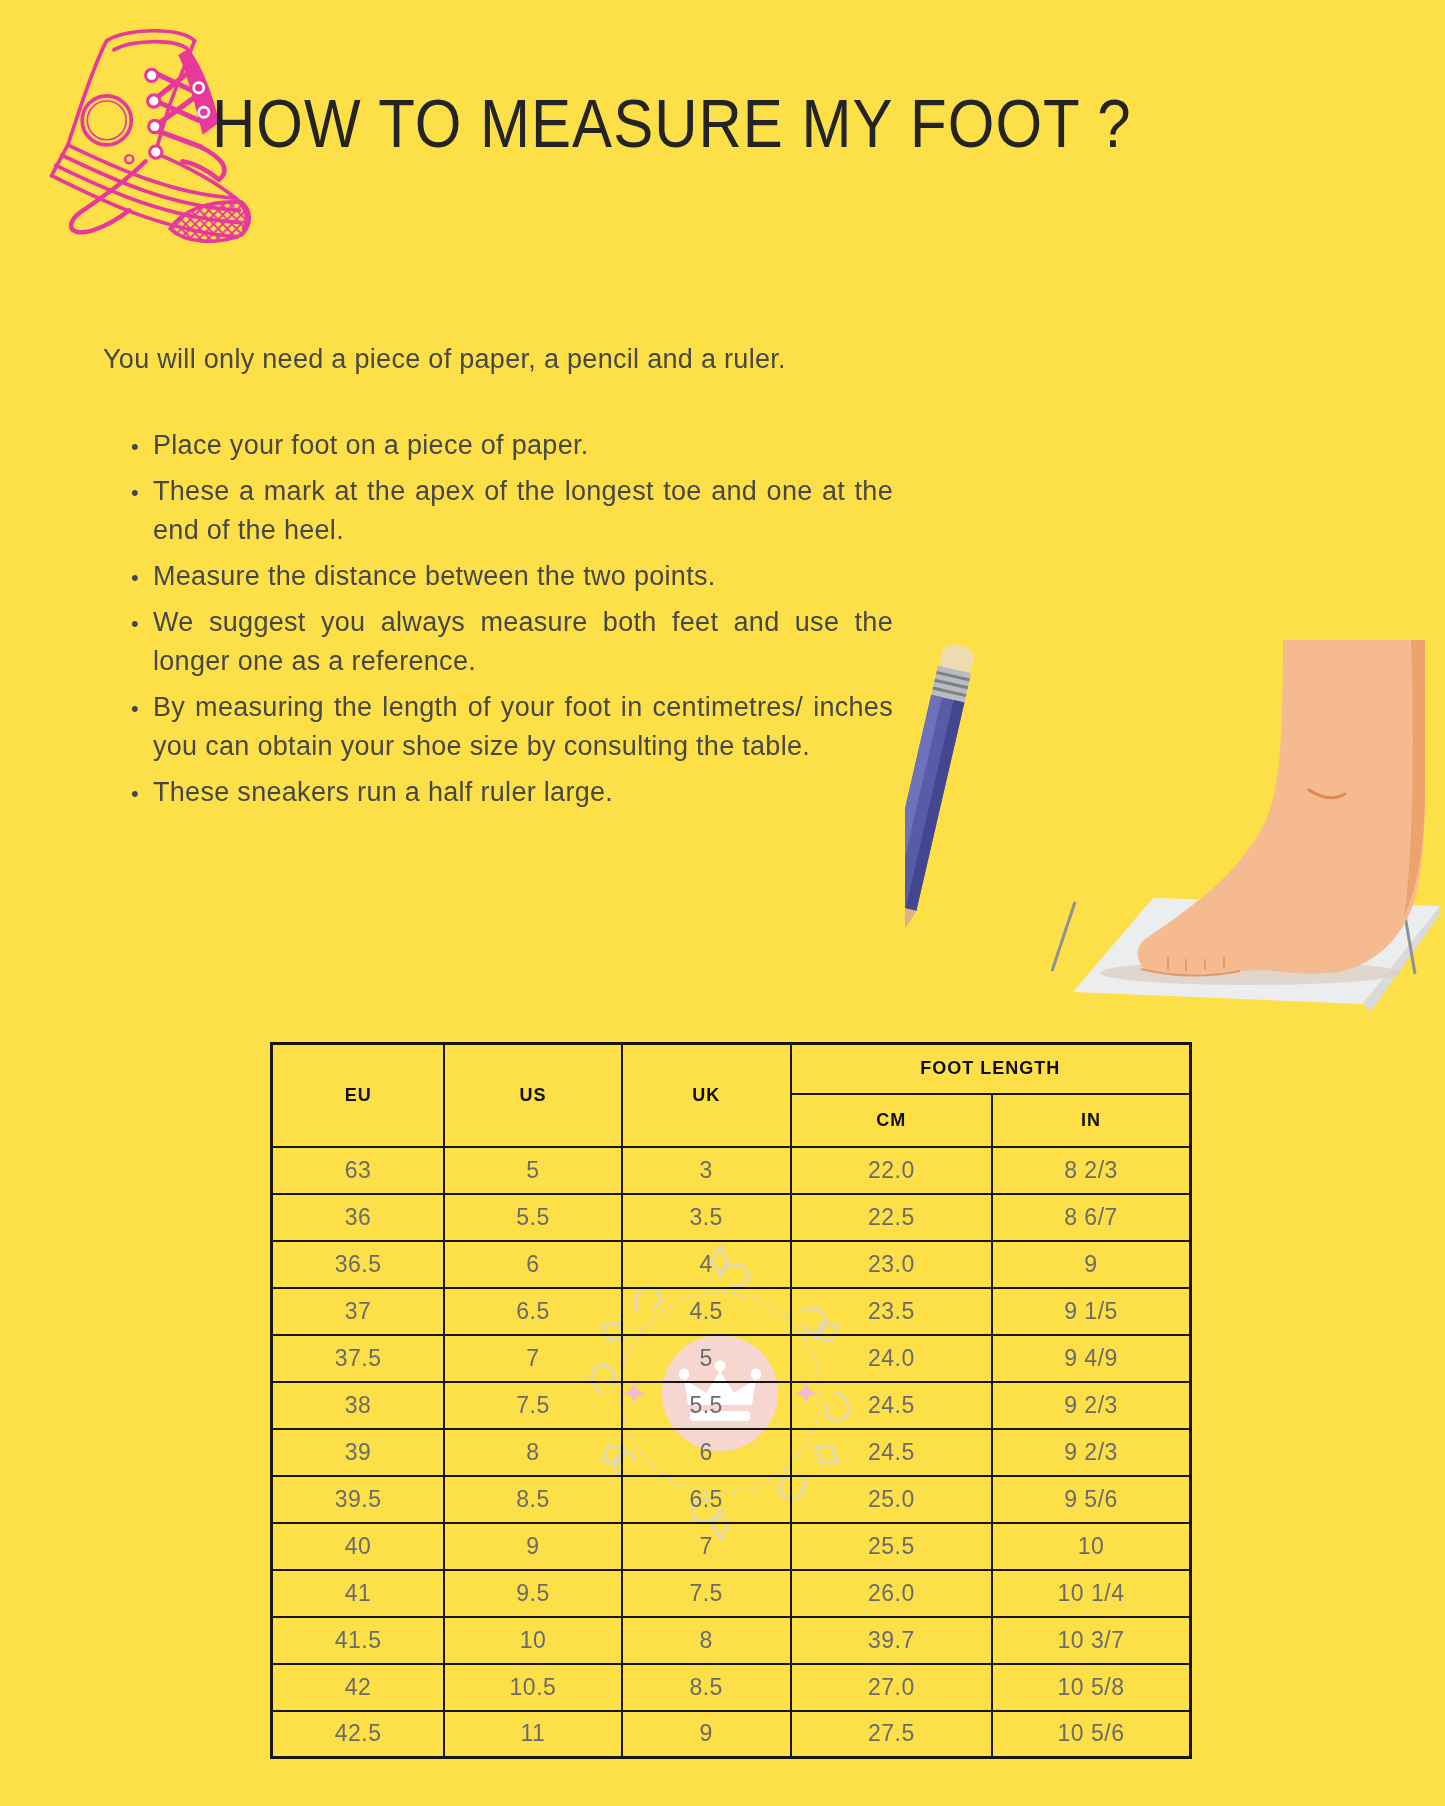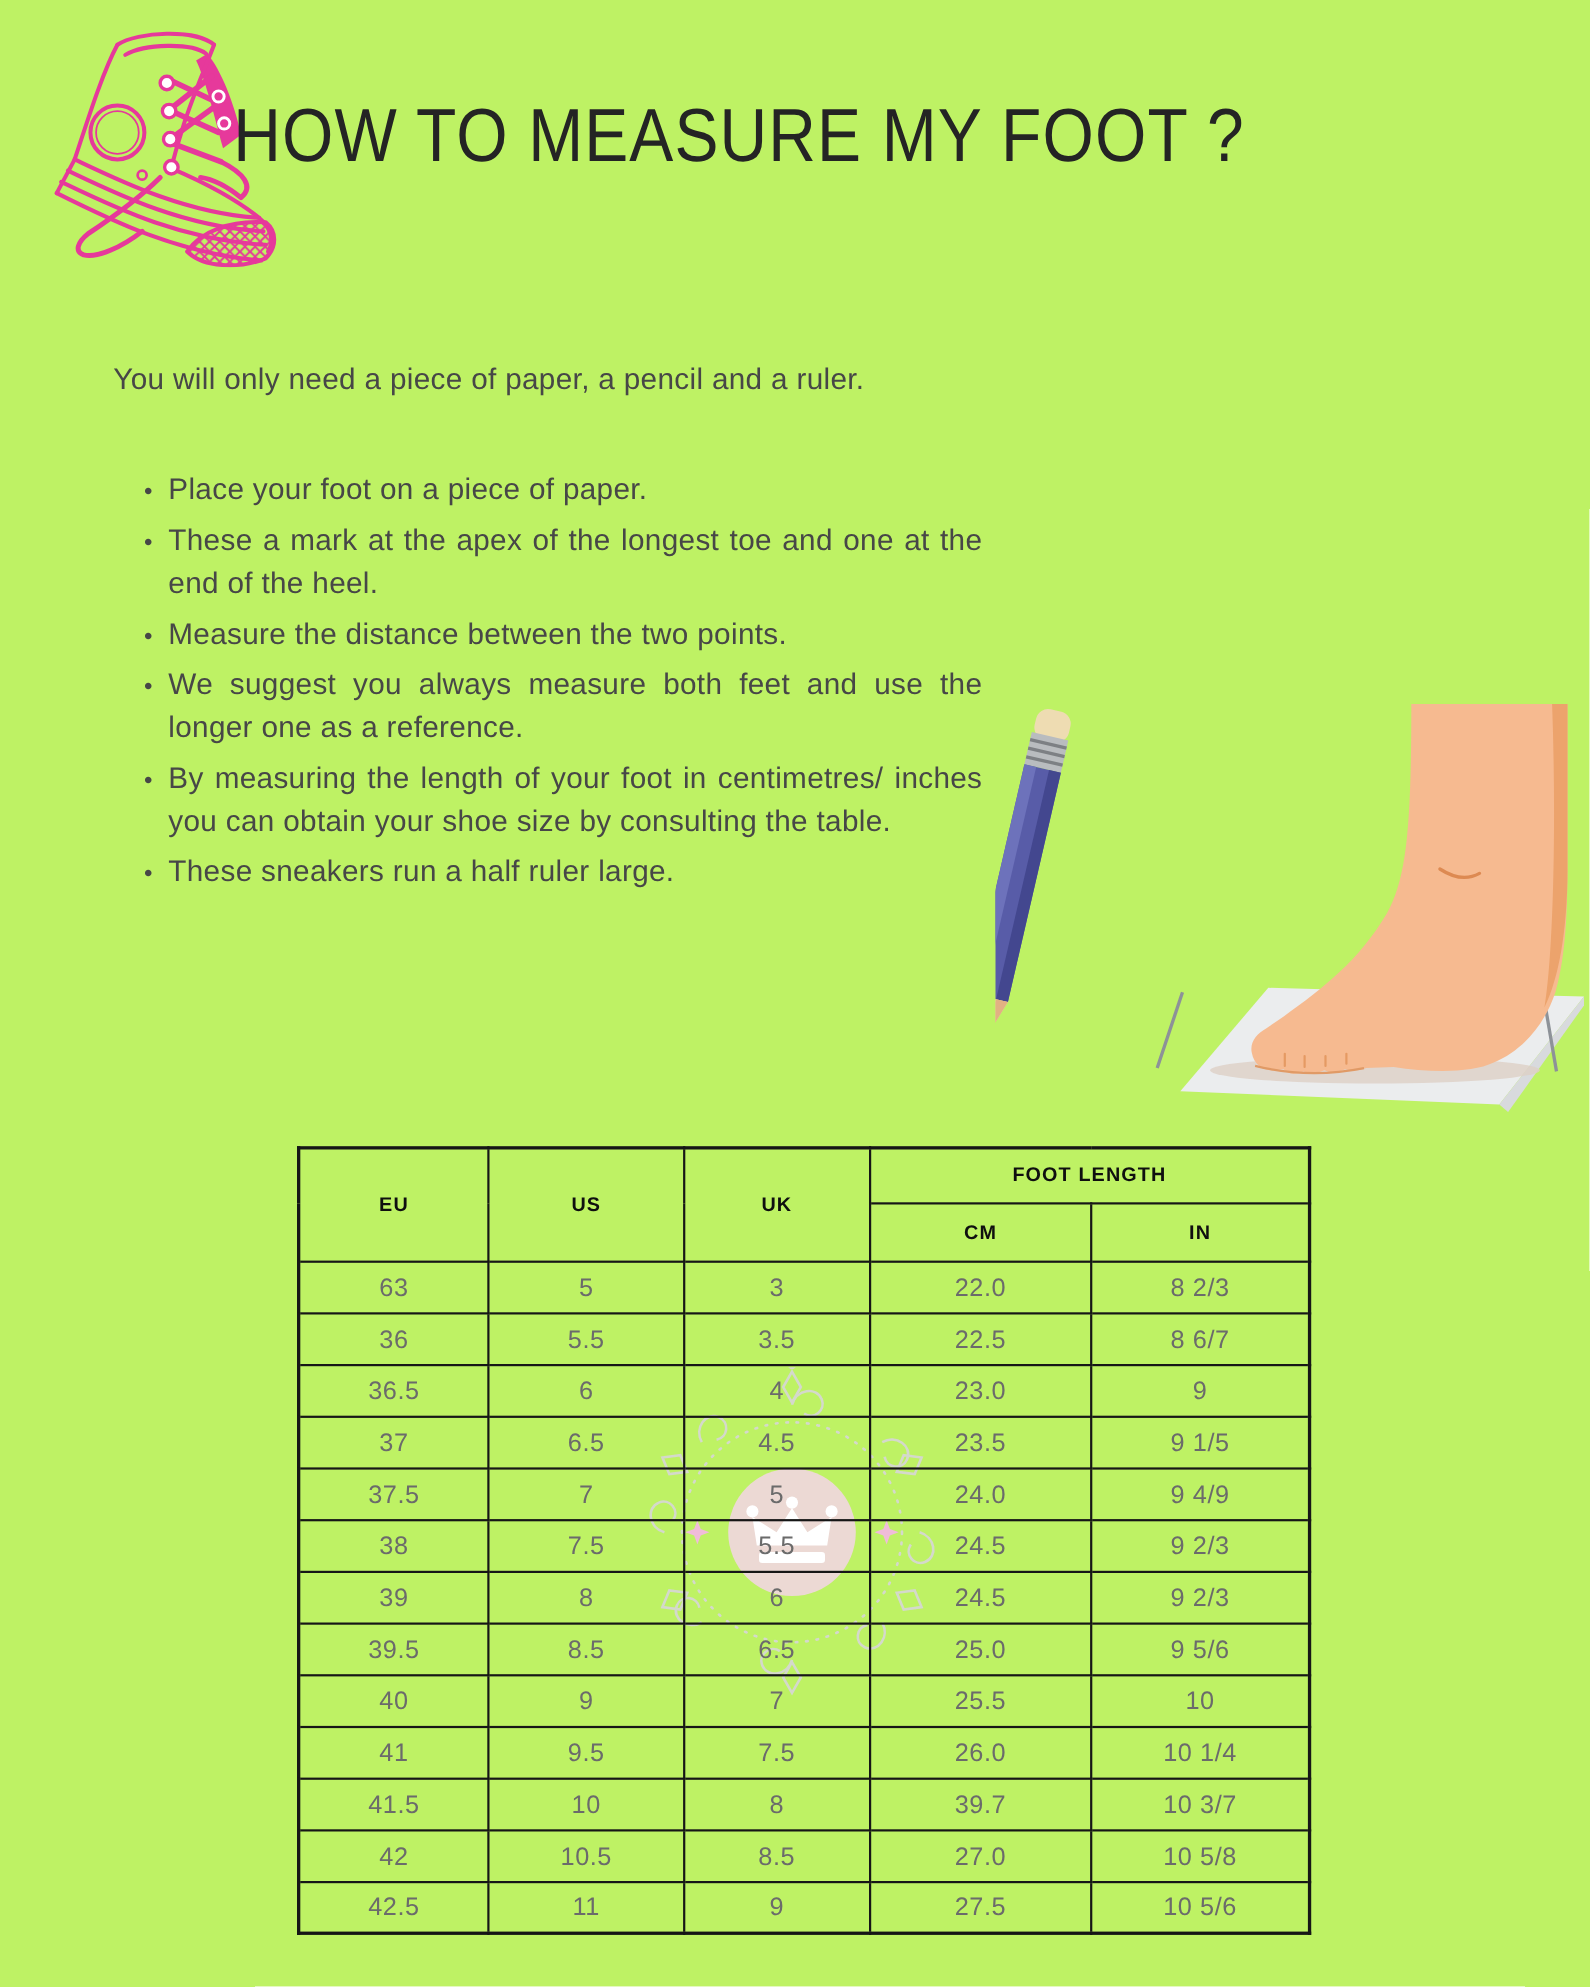--- a/index.html
+++ b/index.html
@@ -1,39 +1,39 @@
 <!DOCTYPE html>
 <html><head>
 <meta charset="utf-8">
 <style>
   html,body{margin:0;padding:0;background:#ffffff;}
   #page{
     position:relative;
     width:1445px;height:1806px;
-    background:#bef264;
+    background:#fde047;
     font-family:"Liberation Sans",sans-serif;
     overflow:hidden;
   }
   .abs{position:absolute;}
 
   
   #page-title{
     left:212px;top:84px;
     font-size:60px;
     color:#242424;
     letter-spacing:1px;
     white-space:nowrap;
     transform:scaleY(1.14);
     transform-origin:left top;
     font-weight:400;
   }
 
   
   #intro-text{
-    left:103px;top:330px;
+    left:103px;top:344px;
     font-size:27px;color:#474747;
     letter-spacing:0.3px;
   }
   #instruction-list{
     left:131px;top:426px;width:762px;
     margin:0;padding:0;list-style:none;
   }
   #instruction-list li{
     position:relative;
     padding-left:22px;

